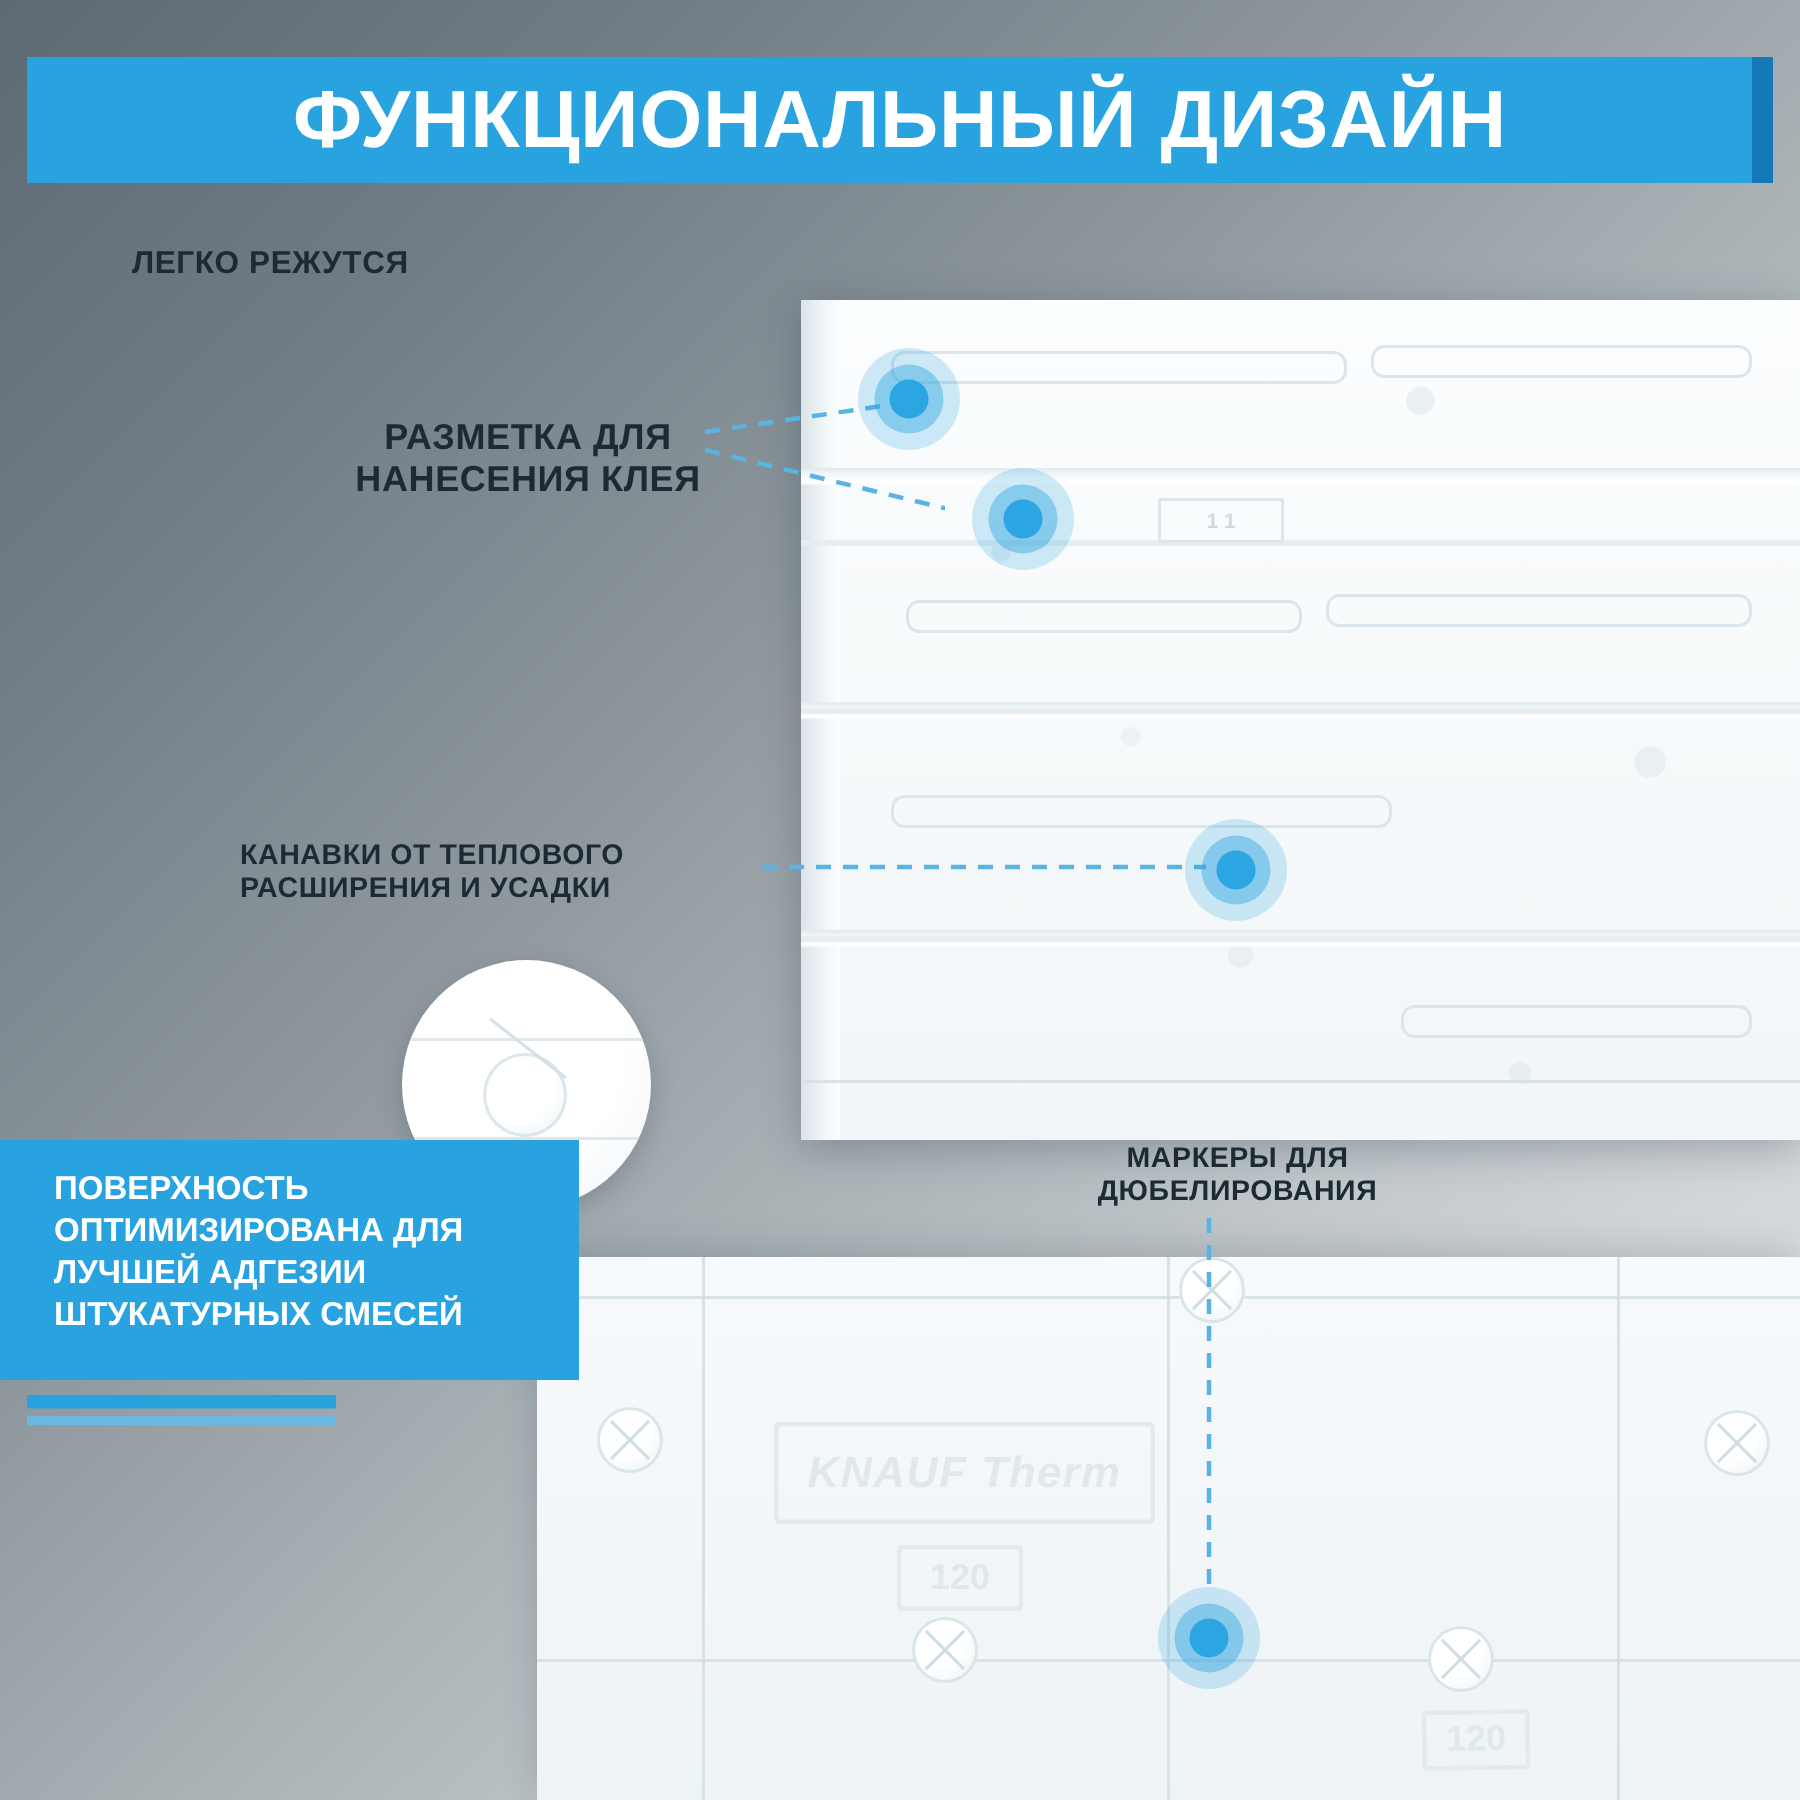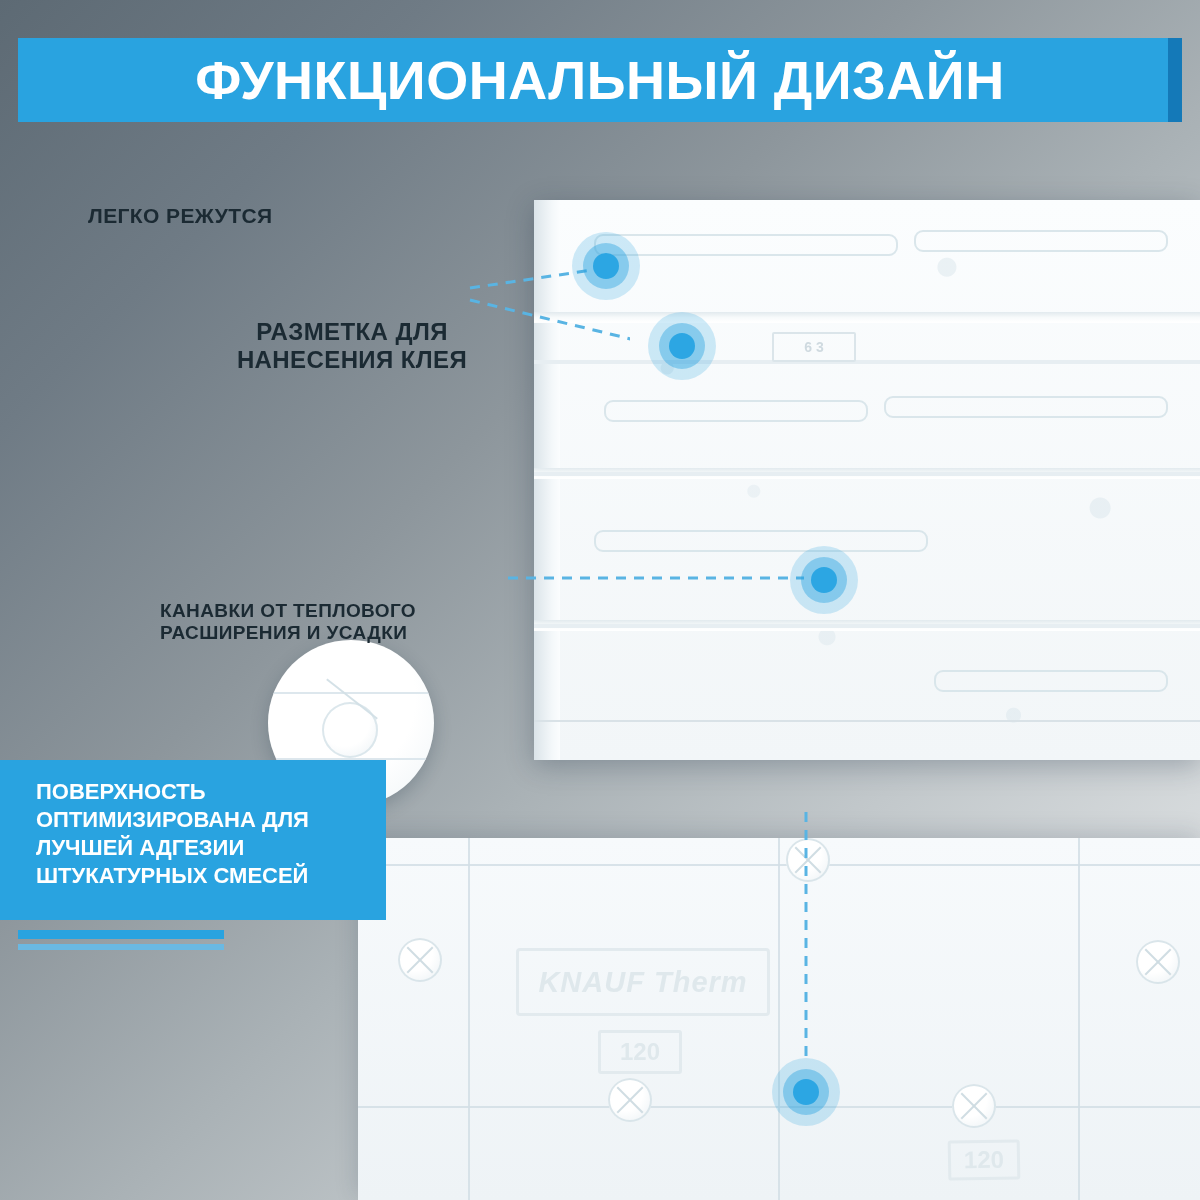--- a/index.html
+++ b/index.html
@@ -25,21 +25,21 @@
   .header-title{
     position:absolute;left:18px;top:38px;width:1164px;height:84px;
     display:flex;align-items:center;justify-content:center;
     color:#ffffff;font-size:54px;font-weight:bold;letter-spacing:0.5px;
     text-transform:uppercase;white-space:nowrap;
   }
 
   
   .lbl{
     position:absolute;color:#1b2a33;font-weight:bold;text-transform:uppercase;
-    line-height:1.18;letter-spacing:0.4px;margin-top:40px;
+    line-height:1.18;letter-spacing:0.4px;
   }
   #label-easy-cut{left:88px;top:164px;font-size:21px;}
   #label-glue-marking{left:236px;top:278px;width:232px;font-size:24px;text-align:center;}
   #label-grooves{left:160px;top:560px;width:350px;font-size:19px;}
   #label-dowel{left:690px;top:762px;width:270px;font-size:19px;text-align:center;}
 
   
   .callout-box{
     position:absolute;left:0px;top:760px;width:386px;height:160px;
     background:#29a3e0;color:#ffffff;
@@ -181,21 +181,21 @@
     <div class="seam" style="top:424px"></div>
     <div class="edge" style="top:520px"></div>
 
     <div class="ripple-line" style="left:60px;top:34px;width:300px;"></div>
     <div class="ripple-line" style="left:380px;top:30px;width:250px;"></div>
     <div class="ripple-line" style="left:70px;top:200px;width:260px;"></div>
     <div class="ripple-line" style="left:350px;top:196px;width:280px;"></div>
     <div class="ripple-line" style="left:60px;top:330px;width:330px;"></div>
     <div class="ripple-line" style="left:400px;top:470px;width:230px;"></div>
 
-    <div class="stamp-box" style="left:238px;top:132px;width:80px;height:26px;">6 3</div>
+    <div class="stamp-box" style="left:238px;top:132px;width:80px;height:26px;">1 1</div>
   </div>
 
   <div class="panel-bottom">
     <div class="gridline-v" style="left:110px"></div>
     <div class="gridline-v" style="left:420px"></div>
     <div class="gridline-v" style="left:720px"></div>
     <div class="gridline-h" style="top:268px"></div>
     <div class="gridline-h" style="top:26px"></div>
   </div>
 
@@ -249,18 +249,19 @@
   </div>
 
   <div class="header-accent-left"></div>
   <div class="header-band"></div>
   <div class="header-accent-right"></div>
   <div class="header-title">ФУНКЦИОНАЛЬНЫЙ ДИЗАЙН</div>
 
   <div class="lbl" id="label-easy-cut">ЛЕГКО РЕЖУТСЯ</div>
   <div class="lbl" id="label-glue-marking">РАЗМЕТКА ДЛЯ НАНЕСЕНИЯ КЛЕЯ</div>
   <div class="lbl" id="label-grooves">КАНАВКИ ОТ ТЕПЛОВОГО РАСШИРЕНИЯ И УСАДКИ</div>
+  <div class="lbl" id="label-dowel">МАРКЕРЫ ДЛЯ ДЮБЕЛИРОВАНИЯ</div>
 
   <div class="callout-box">ПОВЕРХНОСТЬ ОПТИМИЗИРОВАНА ДЛЯ ЛУЧШЕЙ АДГЕЗИИ ШТУКАТУРНЫХ СМЕСЕЙ</div>
   <div class="callout-bar1"></div>
   <div class="callout-bar2"></div>
 
 </div>
 
 </body></html>

